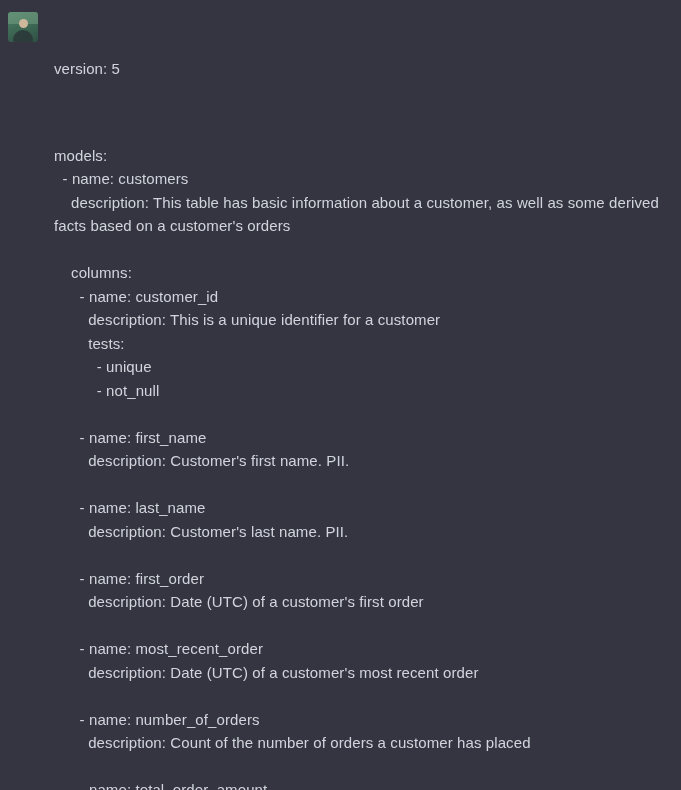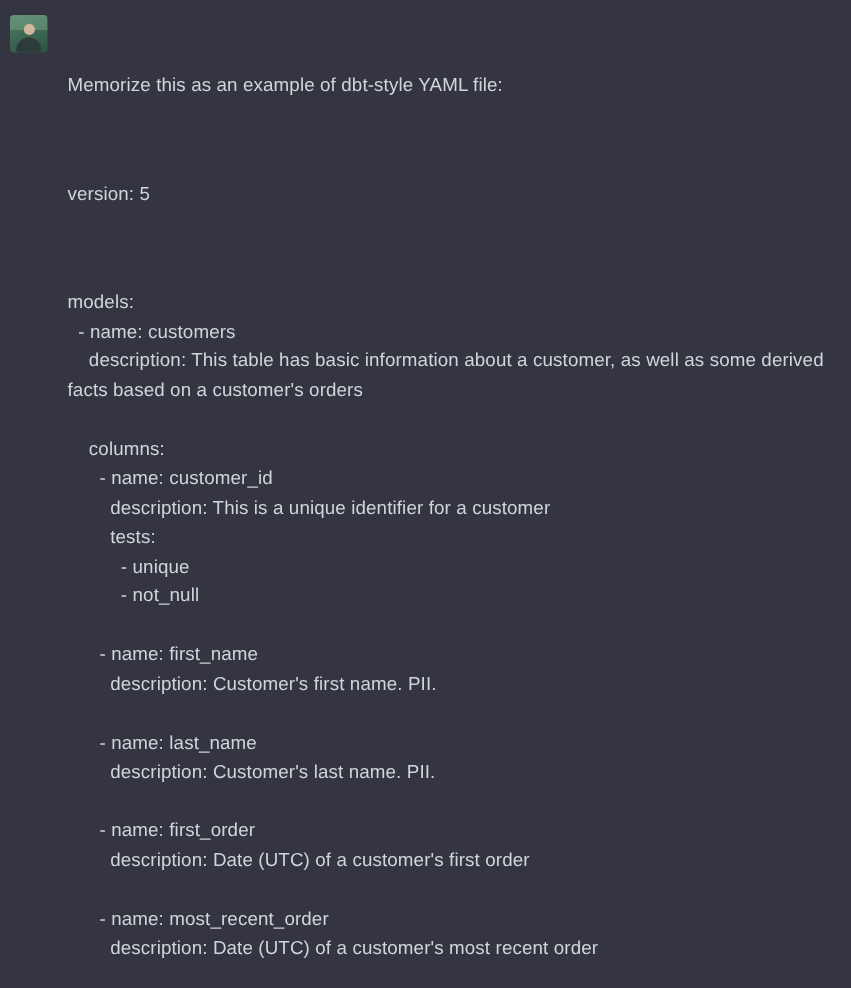--- a/index.html
+++ b/index.html
@@ -83,21 +83,20 @@
 </head>
 <body>
 
 <div class="message-row">
   <div class="avatar">
     <div class="sky"></div>
     <div class="head"></div>
     <div class="body"></div>
   </div>
   <div class="message-content">
-    <p>Memorize this as an example of dbt-style YAML file:</p>
     <p>version: 5</p>
     <pre class="yaml-block">models:
   - name: customers
     description: This table has basic information about a customer, as well as some derived facts based on a customer's orders
 
     columns:
       - name: customer_id
         description: This is a unique identifier for a customer
         tests:
           - unique

